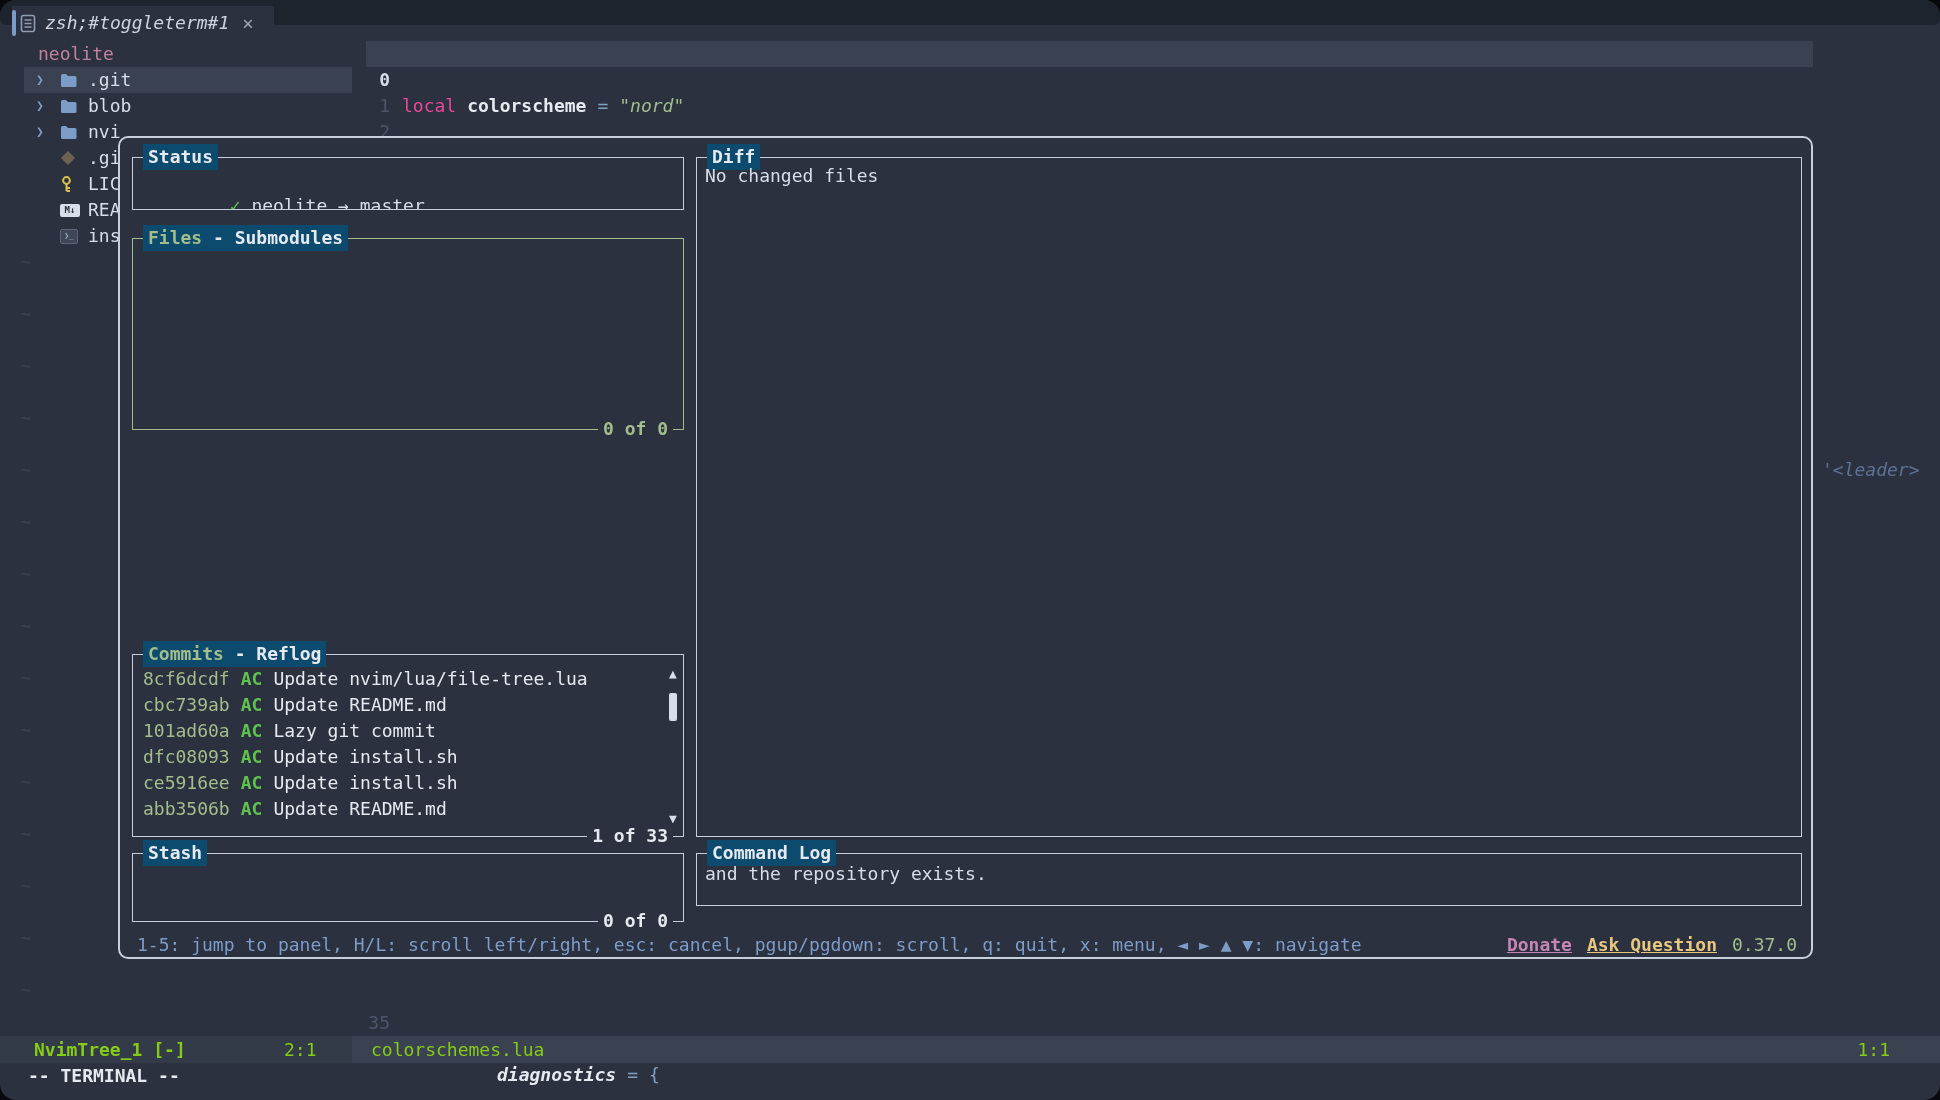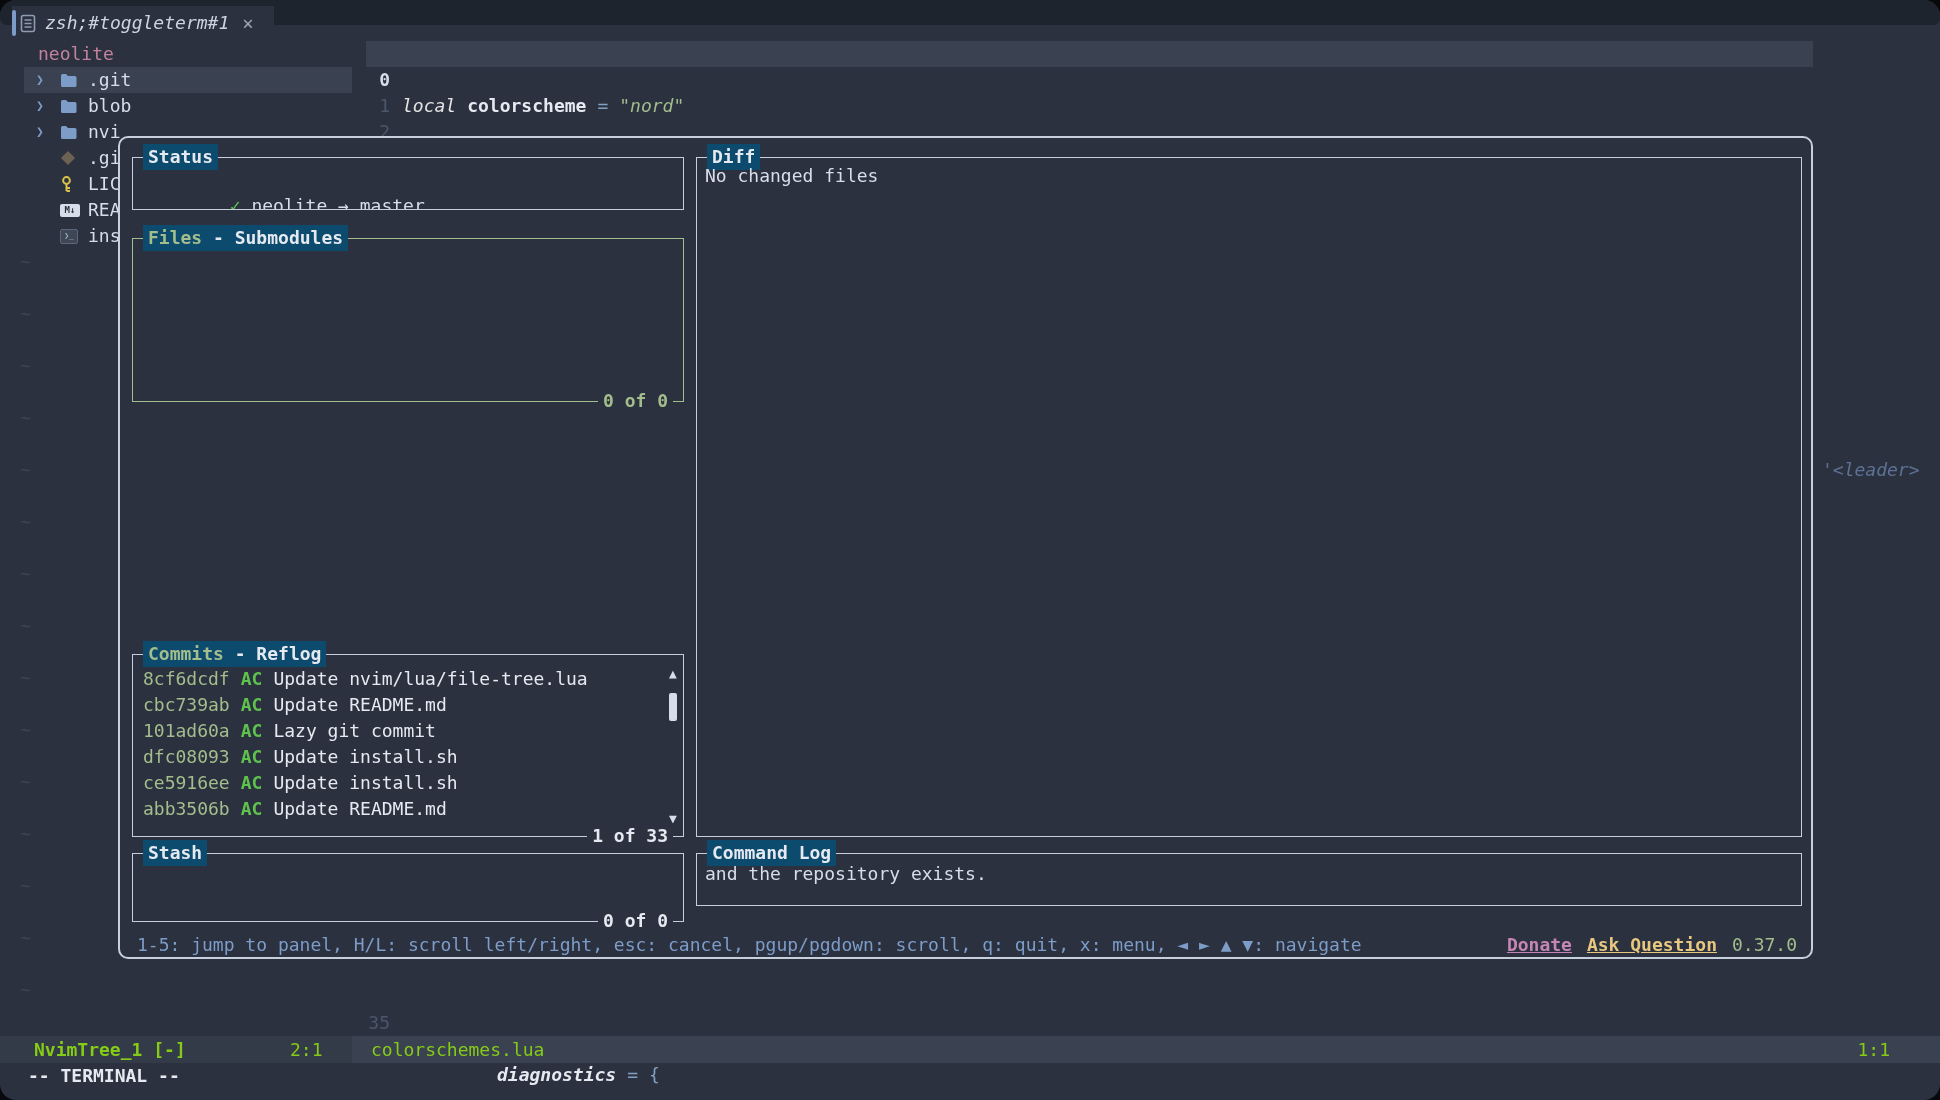--- a/index.html
+++ b/index.html
@@ -26,21 +26,21 @@
   .tildes div{height:52px;line-height:26px;}
   
   .cursorline{position:absolute;left:366px;top:41px;width:1447px;height:26px;background:#3a4150;}
   .codeline{position:absolute;left:0;right:0;height:26px;white-space:pre;}
   .lnum{position:absolute;left:0;width:390px;text-align:right;color:#4c566a;display:inline-block;}
   .lnum.cur{color:#d8dee9;font-weight:bold;}
   .ctext{position:absolute;left:402px;white-space:pre;}
   .ctext-indent{position:absolute;left:497px;white-space:pre;}
   .tok{margin-right:11px;}
   .tok:last-child{margin-right:0;}
-  .kw{color:#e5e5e5;font-style:italic;}
+  .kw{color:#ec4899;}
   .op{color:#81a1c1;}
   .ident{color:#e5e9f0;font-weight:bold;}
   .str{color:#a3be8c;font-style:italic;}
   .comment{color:#5c6678;font-style:italic;}
   .leader{position:absolute;left:1822px;top:457px;height:26px;color:#5d7294;font-style:italic;white-space:pre;}
   
   .float{position:absolute;left:118px;top:136px;width:1695px;height:823px;background:#2b313f;border:2px solid #c7cfdc;border-radius:10px;box-sizing:border-box;}
   .panel{position:absolute;border:1.5px solid #c7cfdc;box-sizing:border-box;}
   .panel.green{border-color:#a3be8c;}
   .ptitle{position:absolute;top:-14px;left:10px;background:#0c4a6e;padding:0 5px;white-space:pre;color:#e5e9f0;font-weight:bold;}
@@ -200,21 +200,21 @@
 
   <div class="float">
 
     <div class="panel" style="left:12px;top:19px;width:552px;height:53px;">
       <span class="ptitle">Status</span>
       <div class="pbody" style="white-space:pre;">
         <span class="grow">✓</span> <span>neolite → master</span>
       </div>
     </div>
 
-    <div class="panel green" style="left:12px;top:100px;width:552px;height:164px;">
+    <div class="panel green" style="left:12px;top:100px;width:552px;height:192px;">
       <span class="ptitle"><span class="act">Files</span><span> - Submodules</span></span>
       <span class="pcount green">0 of 0</span>
     </div>
 
 
     <div class="panel" style="left:12px;top:516px;width:552px;height:183px;">
       <span class="ptitle"><span class="act">Commits</span><span> - Reflog</span></span>
       <div class="pbody" style="padding-top:11px;">
         <div class="commit-row"><span class="hash">8cf6dcdf</span><span class="flag">AC</span><span class="msg">Update nvim/lua/file-tree.lua</span></div>
         <div class="commit-row"><span class="hash">cbc739ab</span><span class="flag">AC</span><span class="msg">Update README.md</span></div>
@@ -252,20 +252,20 @@
         <span class="link-donate">Donate</span>
         <span class="link-ask">Ask Question</span>
         <span class="version">0.37.0</span>
       </span>
     </div>
   </div>
 
   <div class="statusline">
     <div class="sl-seg-tree"></div>
     <span class="sl-item" style="left:34px;font-weight:bold;">NvimTree_1 [-]</span>
-    <span class="sl-item" style="left:290px;">2:1</span>
+    <span class="sl-item" style="left:284px;">2:1</span>
     <span class="sl-item" style="left:371px;">colorschemes.lua</span>
     <span class="sl-item" style="right:50px;">1:1</span>
   </div>
 
   <div class="modeline">-- TERMINAL --</div>
 
 </div>
 
 </body></html>

